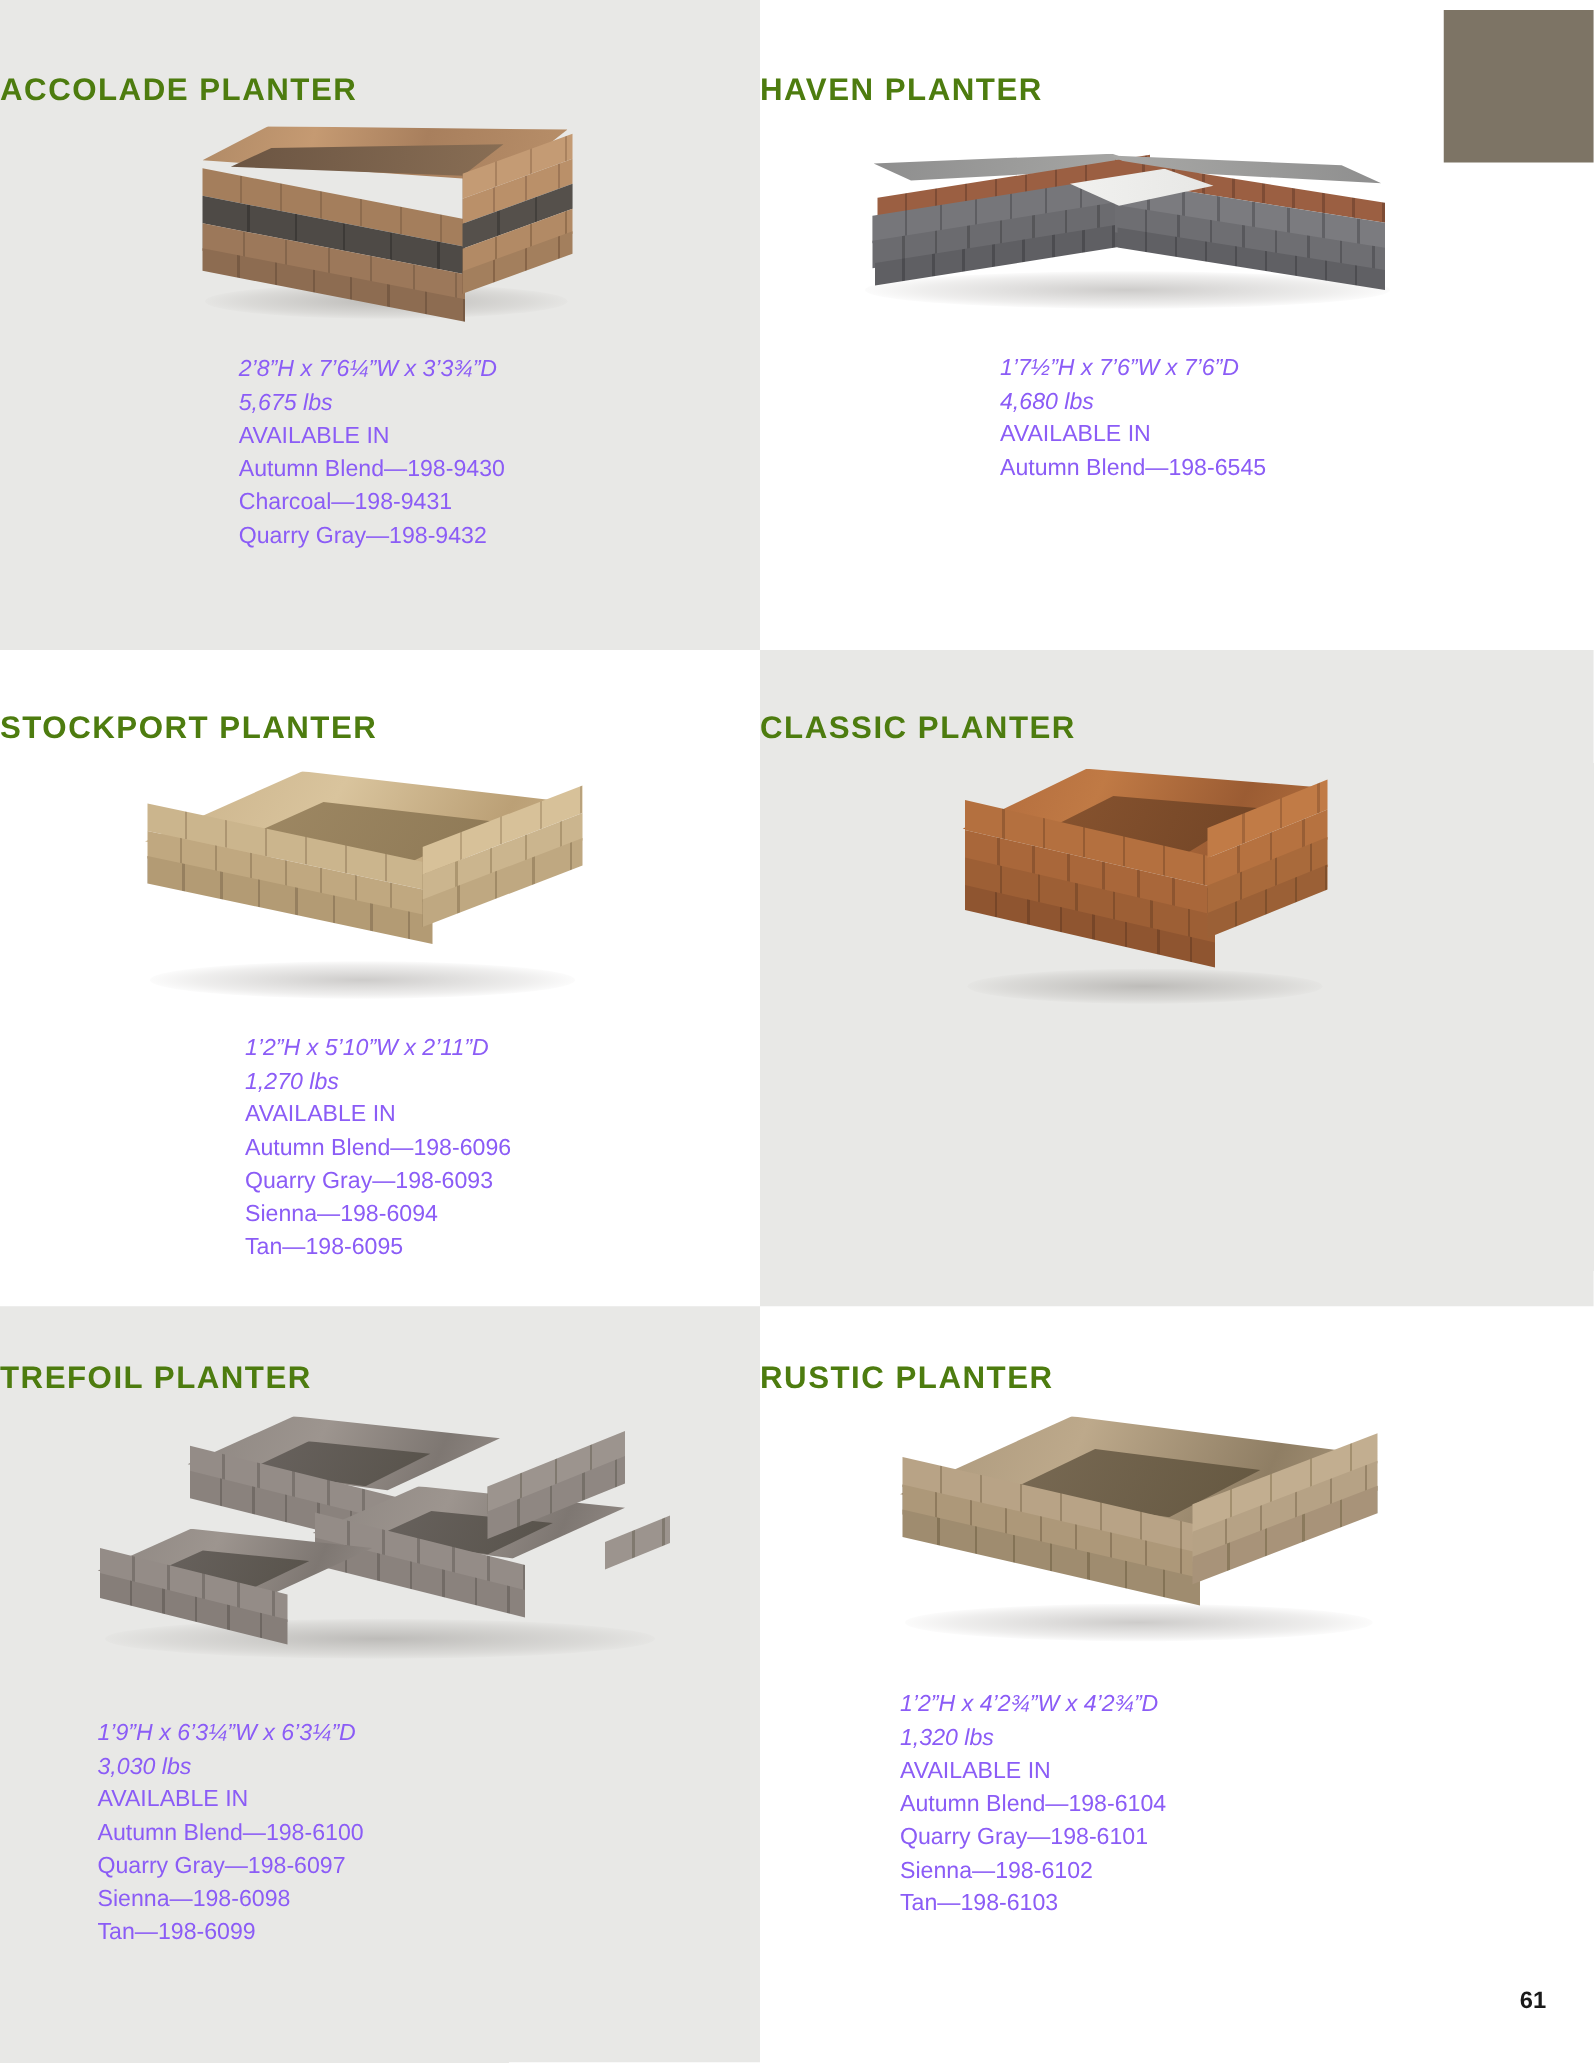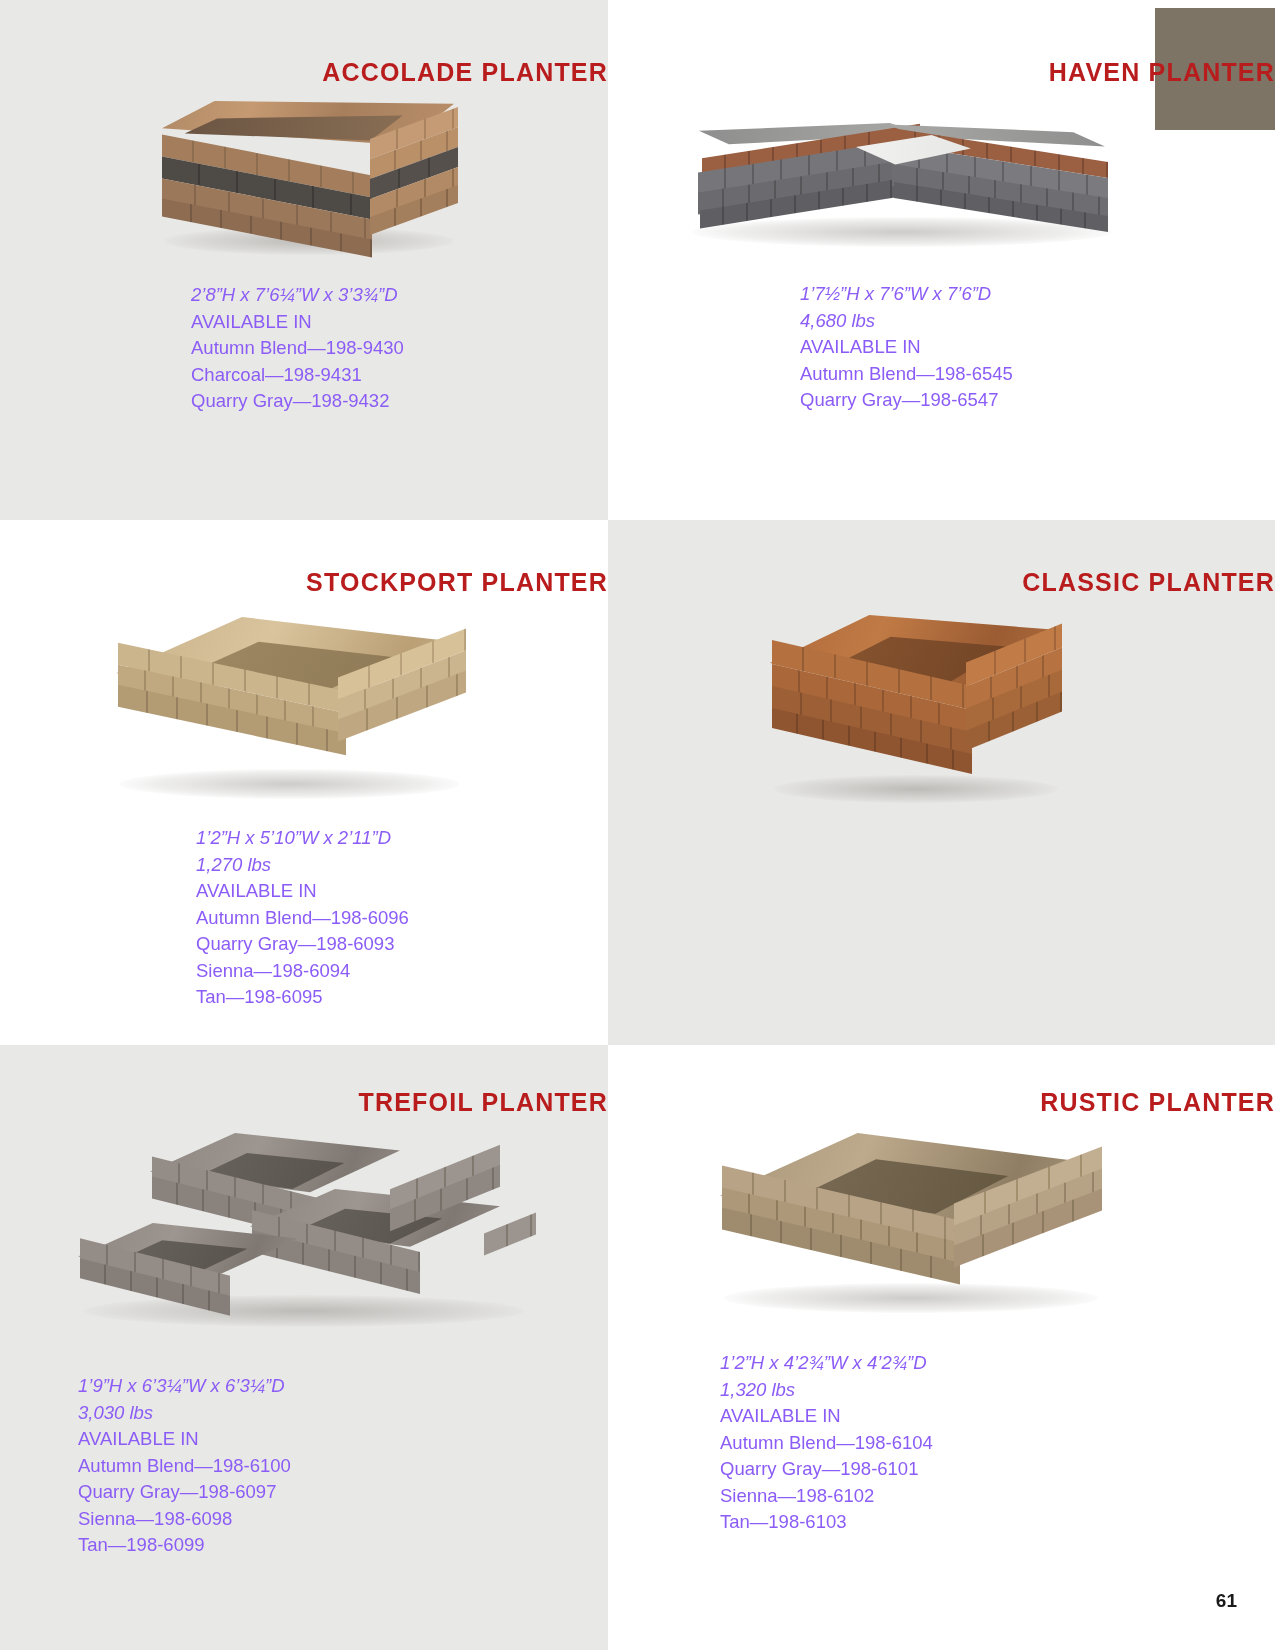--- a/index.html
+++ b/index.html
@@ -29,22 +29,22 @@
   .c2{left:608px;top:0;width:667px;height:520px;}
   .c3{left:0;top:520px;width:608px;height:525px;border-radius:29px;}
   .c4{left:608px;top:520px;width:667px;height:525px;}
   .c5{left:0;top:1045px;width:608px;height:605px;}
   .c6{left:608px;top:1045px;width:667px;height:605px;}
 
   .title{
     font-weight:bold;
     font-size:25px;
     letter-spacing:1.2px;
-    color:#b91c1c;
-    text-align:right;
+    color:#4d7c0f;
+    text-align:left;
     margin-top:58px;
   }
   .c3 .title,.c4 .title{margin-top:48px;}
   .c5 .title,.c6 .title{margin-top:43px;}
 
   .photo{
     position:relative;
     margin:0 auto;
   }
   .specs{
@@ -97,20 +97,21 @@
 
         <div class="pl" style="left:212px;top:24px;width:88px;height:20px;background:repeating-linear-gradient(90deg,#c49b74 0,#c49b74 26px,#a9825f 26px,#a9825f 28px);transform:skewY(-20deg);"></div>
         <div class="pl" style="left:212px;top:44px;width:88px;height:20px;background:repeating-linear-gradient(90deg,#ba9069 0,#ba9069 24px,#9e7757 24px,#9e7757 26px);transform:skewY(-20deg);"></div>
         <div class="pl" style="left:212px;top:64px;width:88px;height:20px;background:repeating-linear-gradient(90deg,#55504b 0,#55504b 28px,#43403c 28px,#43403c 30px);transform:skewY(-20deg);"></div>
         <div class="pl" style="left:212px;top:84px;width:88px;height:20px;background:repeating-linear-gradient(90deg,#b28a65 0,#b28a65 26px,#94704f 26px,#94704f 28px);transform:skewY(-20deg);"></div>
         <div class="pl" style="left:212px;top:102px;width:88px;height:18px;background:repeating-linear-gradient(90deg,#a37f5d 0,#a37f5d 24px,#876548 24px,#876548 26px);transform:skewY(-20deg);"></div>
       </div>
 
       <div class="specs" style="margin-left:191px;margin-top:28px;">
         <div class="ital">2’8”H x 7’6¼”W x 3’3¾”D</div>
+        <div class="ital">5,675 lbs</div>
         <div class="reg">AVAILABLE IN</div>
         <div class="reg">Autumn Blend—198-9430</div>
         <div class="reg">Charcoal—198-9431</div>
         <div class="reg">Quarry Gray—198-9432</div>
       </div>
     </div>
 
     <div class="cell c2">
       <div class="title">HAVEN PLANTER</div>
 
@@ -130,21 +131,20 @@
         <div class="pl" style="left:202px;top:94px;width:214px;height:16px;background:repeating-linear-gradient(90deg,#606064 0,#606064 22px,#4d4d51 22px,#4d4d51 24px);transform:skewY(9deg);"></div>
 
         <div class="pl" style="left:150px;top:30px;width:140px;height:40px;background:linear-gradient(90deg,#f2f2f0,#e6e6e4);clip-path:polygon(10% 30%,64% 0%,92% 34%,38% 74%);"></div>
       </div>
 
       <div class="specs" style="margin-left:192px;margin-top:36px;">
         <div class="ital">1’7½”H x 7’6”W x 7’6”D</div>
         <div class="ital">4,680 lbs</div>
         <div class="reg">AVAILABLE IN</div>
         <div class="reg">Autumn Blend—198-6545</div>
-        <div class="reg">Quarry Gray—198-6547</div>
       </div>
     </div>
 
     <div class="cell c3">
       <div class="title">STOCKPORT PLANTER</div>
 
       <div class="photo" style="width:360px;height:190px;margin-top:16px;margin-left:110px;">
         <div class="shadow" style="left:10px;top:156px;width:340px;height:30px;"></div>
         <div class="pl" style="left:6px;top:4px;width:350px;height:108px;background:linear-gradient(120deg,#c9b189 0%,#d9c49d 40%,#bba076 75%,#cbb48d 100%);clip-path:polygon(36% 0%,100% 24%,64% 78%,0% 52%);"></div>
         <div class="pl" style="left:66px;top:26px;width:230px;height:66px;background:linear-gradient(120deg,#a08a65,#8d7855);clip-path:polygon(36% 4%,96% 28%,62% 84%,4% 54%);"></div>

